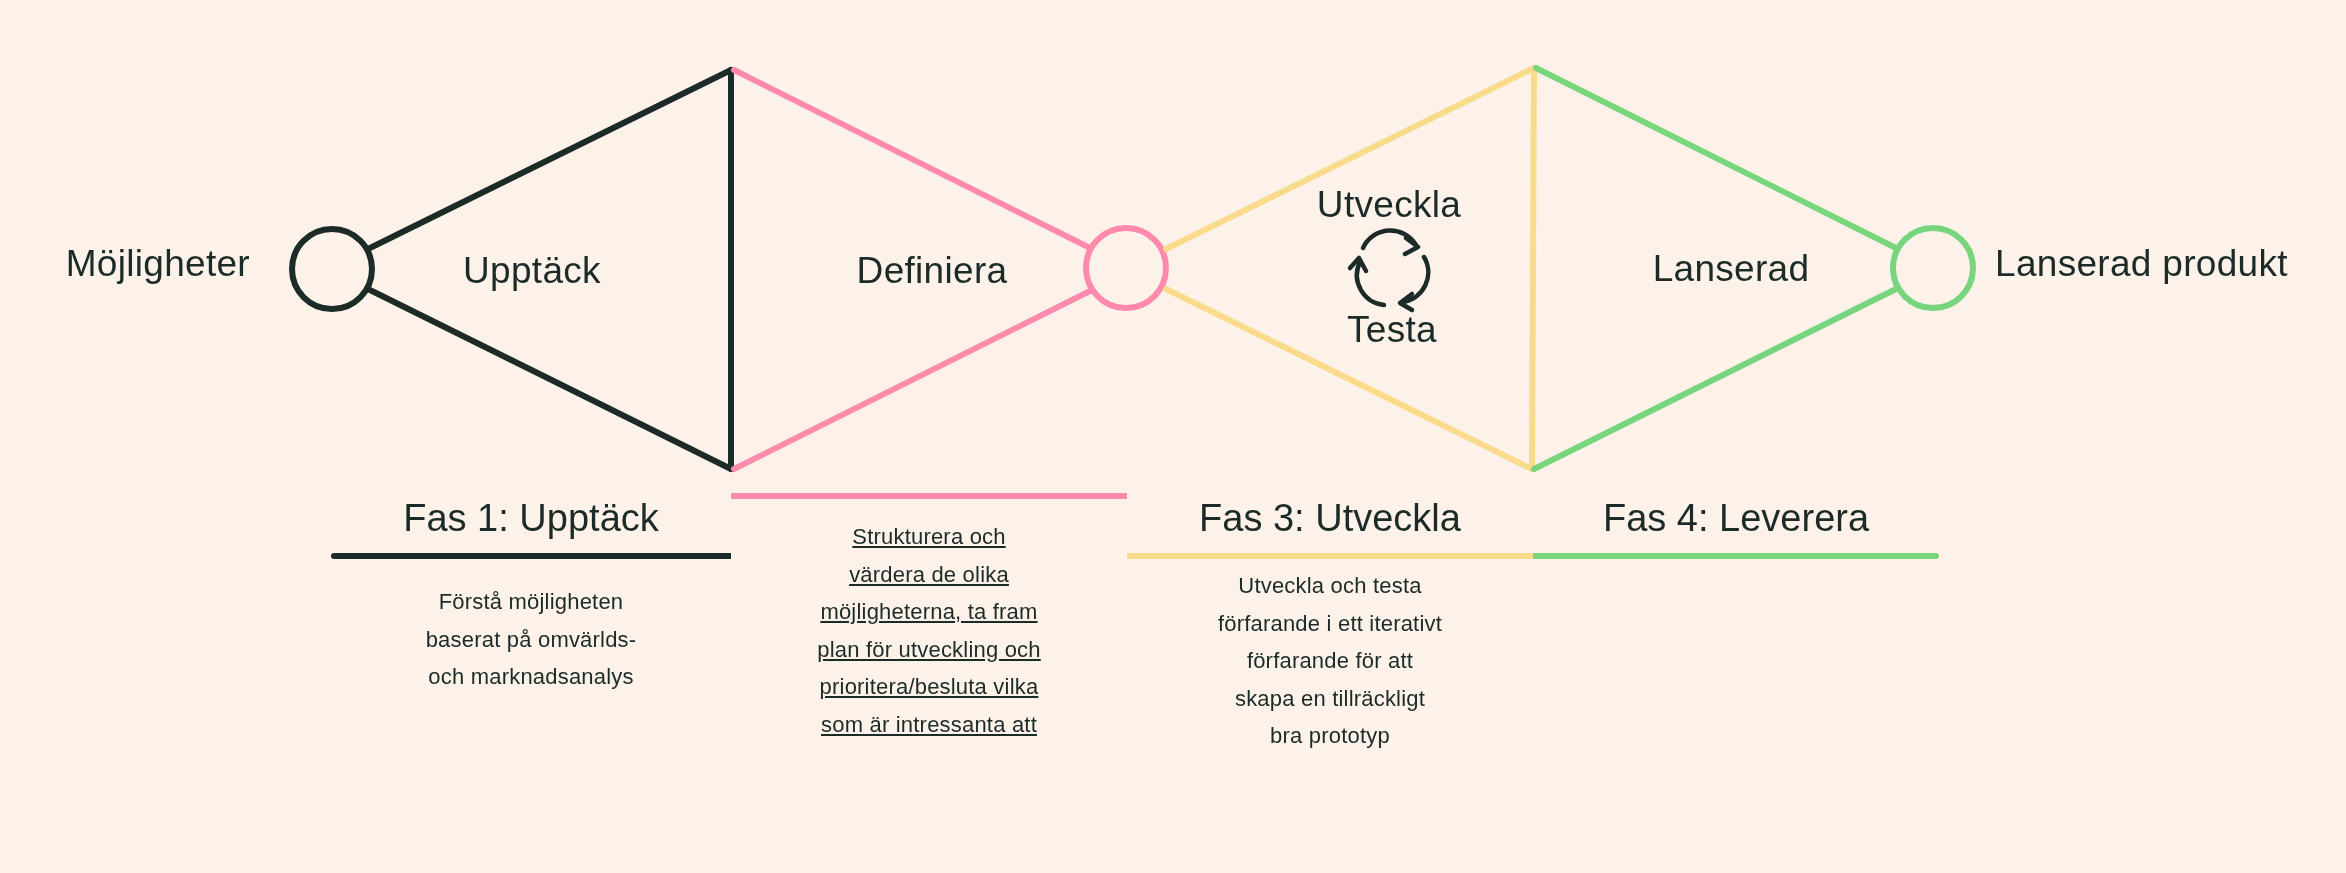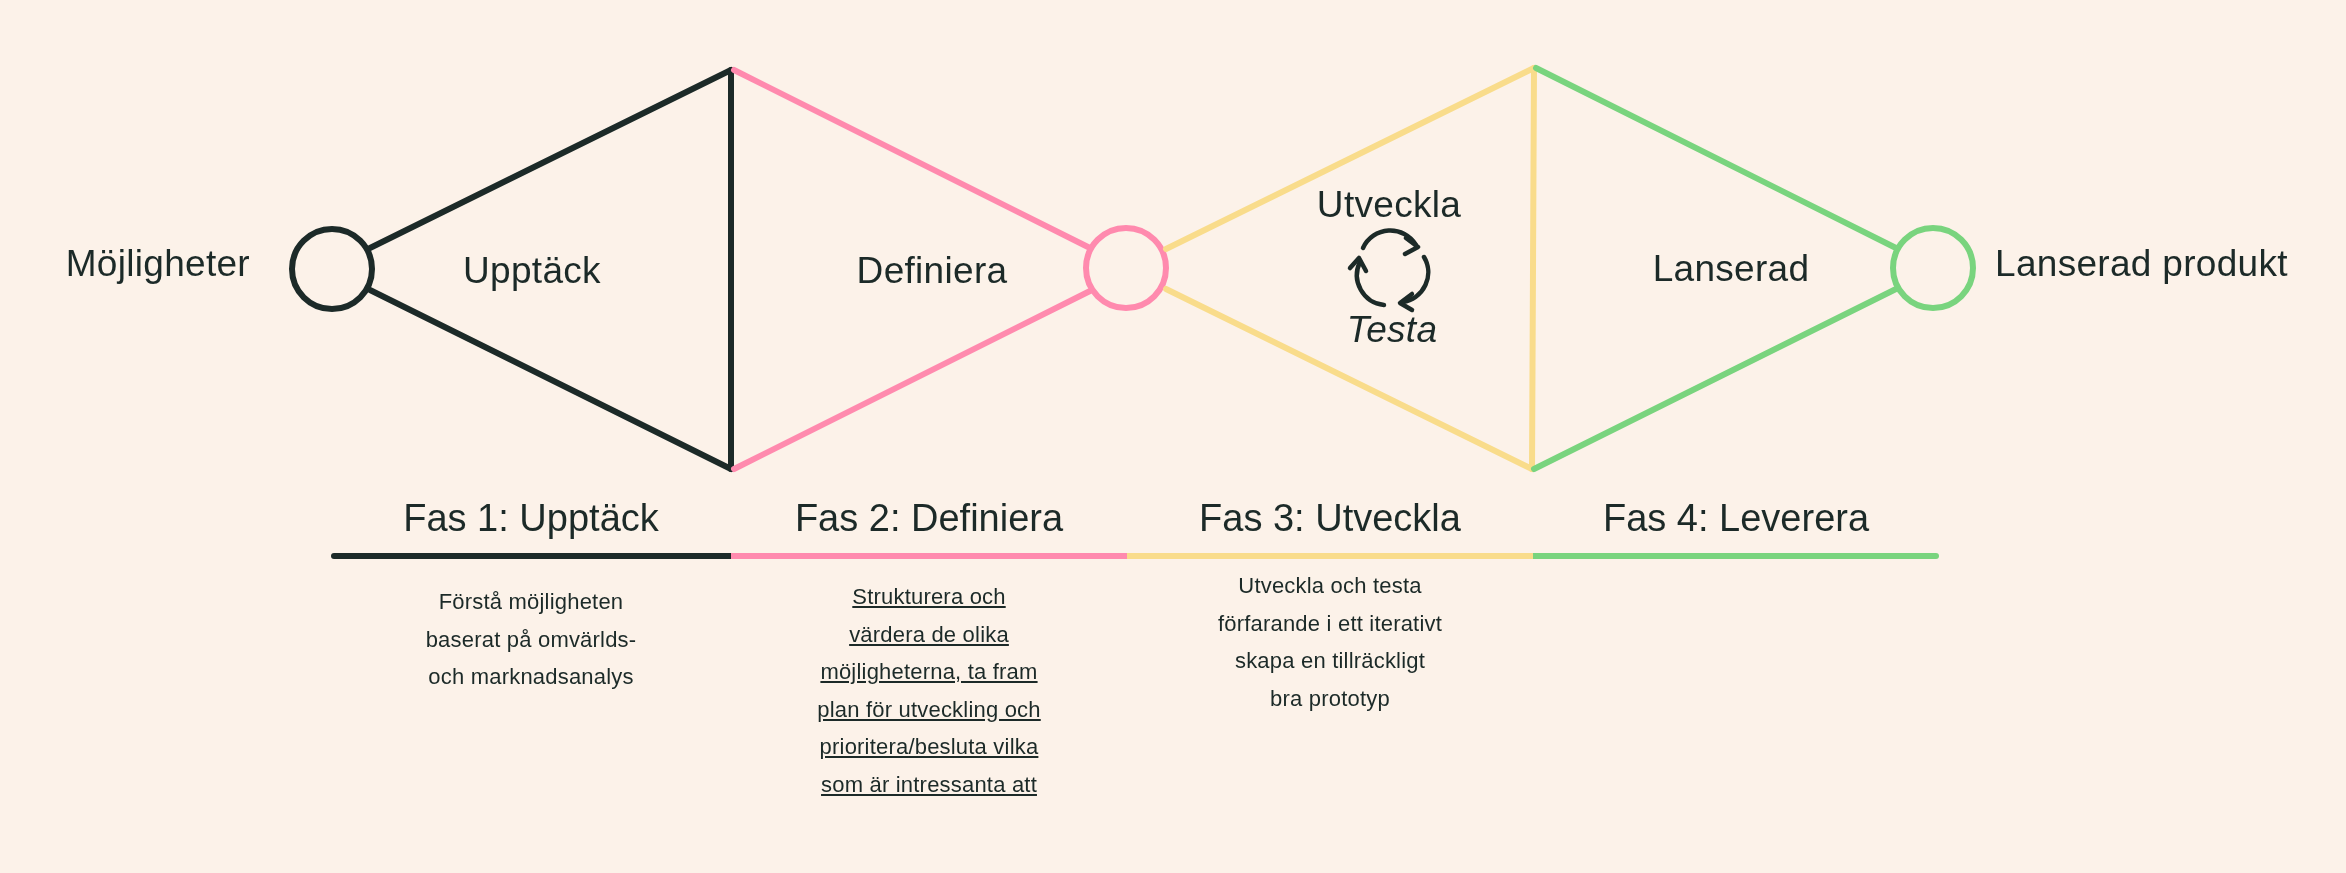--- a/index.html
+++ b/index.html
@@ -24,21 +24,21 @@
   .lbl {
     position: absolute;
     font-size: 37px;
     white-space: nowrap;
     transform: translate(-50%, -50%);
     line-height: 1;
     letter-spacing: 0.3px;
   }
   .lbl.left-anchored { transform: translate(0, -50%); }
   .lbl.right-anchored { transform: translate(-100%, -50%); }
-  .lbl.italic { font-style: italic; }
+  .lbl.italic { }
   .phase-col {
     position: absolute;
     top: 488px;
     text-align: center;
   }
   .phase-title {
     font-weight: normal;
     font-size: 38px;
     line-height: 60px;
     height: 60px;
@@ -108,38 +108,38 @@
   <div class="phase-title">Fas 1: Upptäck</div>
   <div class="phase-bar" style="background:#1c2a28; border-radius:3px 0 0 3px;"></div>
   <div class="phase-desc">
     <div>Förstå möjligheten</div>
     <div>baserat på omvärlds-</div>
     <div>och marknadsanalys</div>
   </div>
 </div>
 
 <div class="phase-col" style="left:731px; width:396px;">
-  <div class="phase-title">Fas 2: Definiera</div>
   <div class="phase-bar" style="background:#ff8aae;"></div>
   <div class="phase-desc" style="margin-top:19px;text-decoration:underline;">
     <div>Strukturera och</div>
     <div>värdera de olika</div>
     <div>möjligheterna, ta fram</div>
     <div>plan för utveckling och</div>
     <div>prioritera/besluta vilka</div>
     <div>som är intressanta att</div>
   </div>
 </div>
 
 <div class="phase-col" style="left:1127px; width:406px;">
   <div class="phase-title">Fas 3: Utveckla</div>
   <div class="phase-bar" style="background:#f9dc8b;"></div>
   <div class="phase-desc" style="margin-top:8px;">
     <div>Utveckla och testa</div>
     <div>förfarande i ett iterativt</div>
+    <div>förfarande för att</div>
     <div>skapa en tillräckligt</div>
     <div>bra prototyp</div>
   </div>
 </div>
 
 <div class="phase-col" style="left:1533px; width:406px;">
   <div class="phase-title">Fas 4: Leverera</div>
   <div class="phase-bar" style="background:#79d47e; border-radius:0 3px 3px 0;"></div>
 </div>
 

